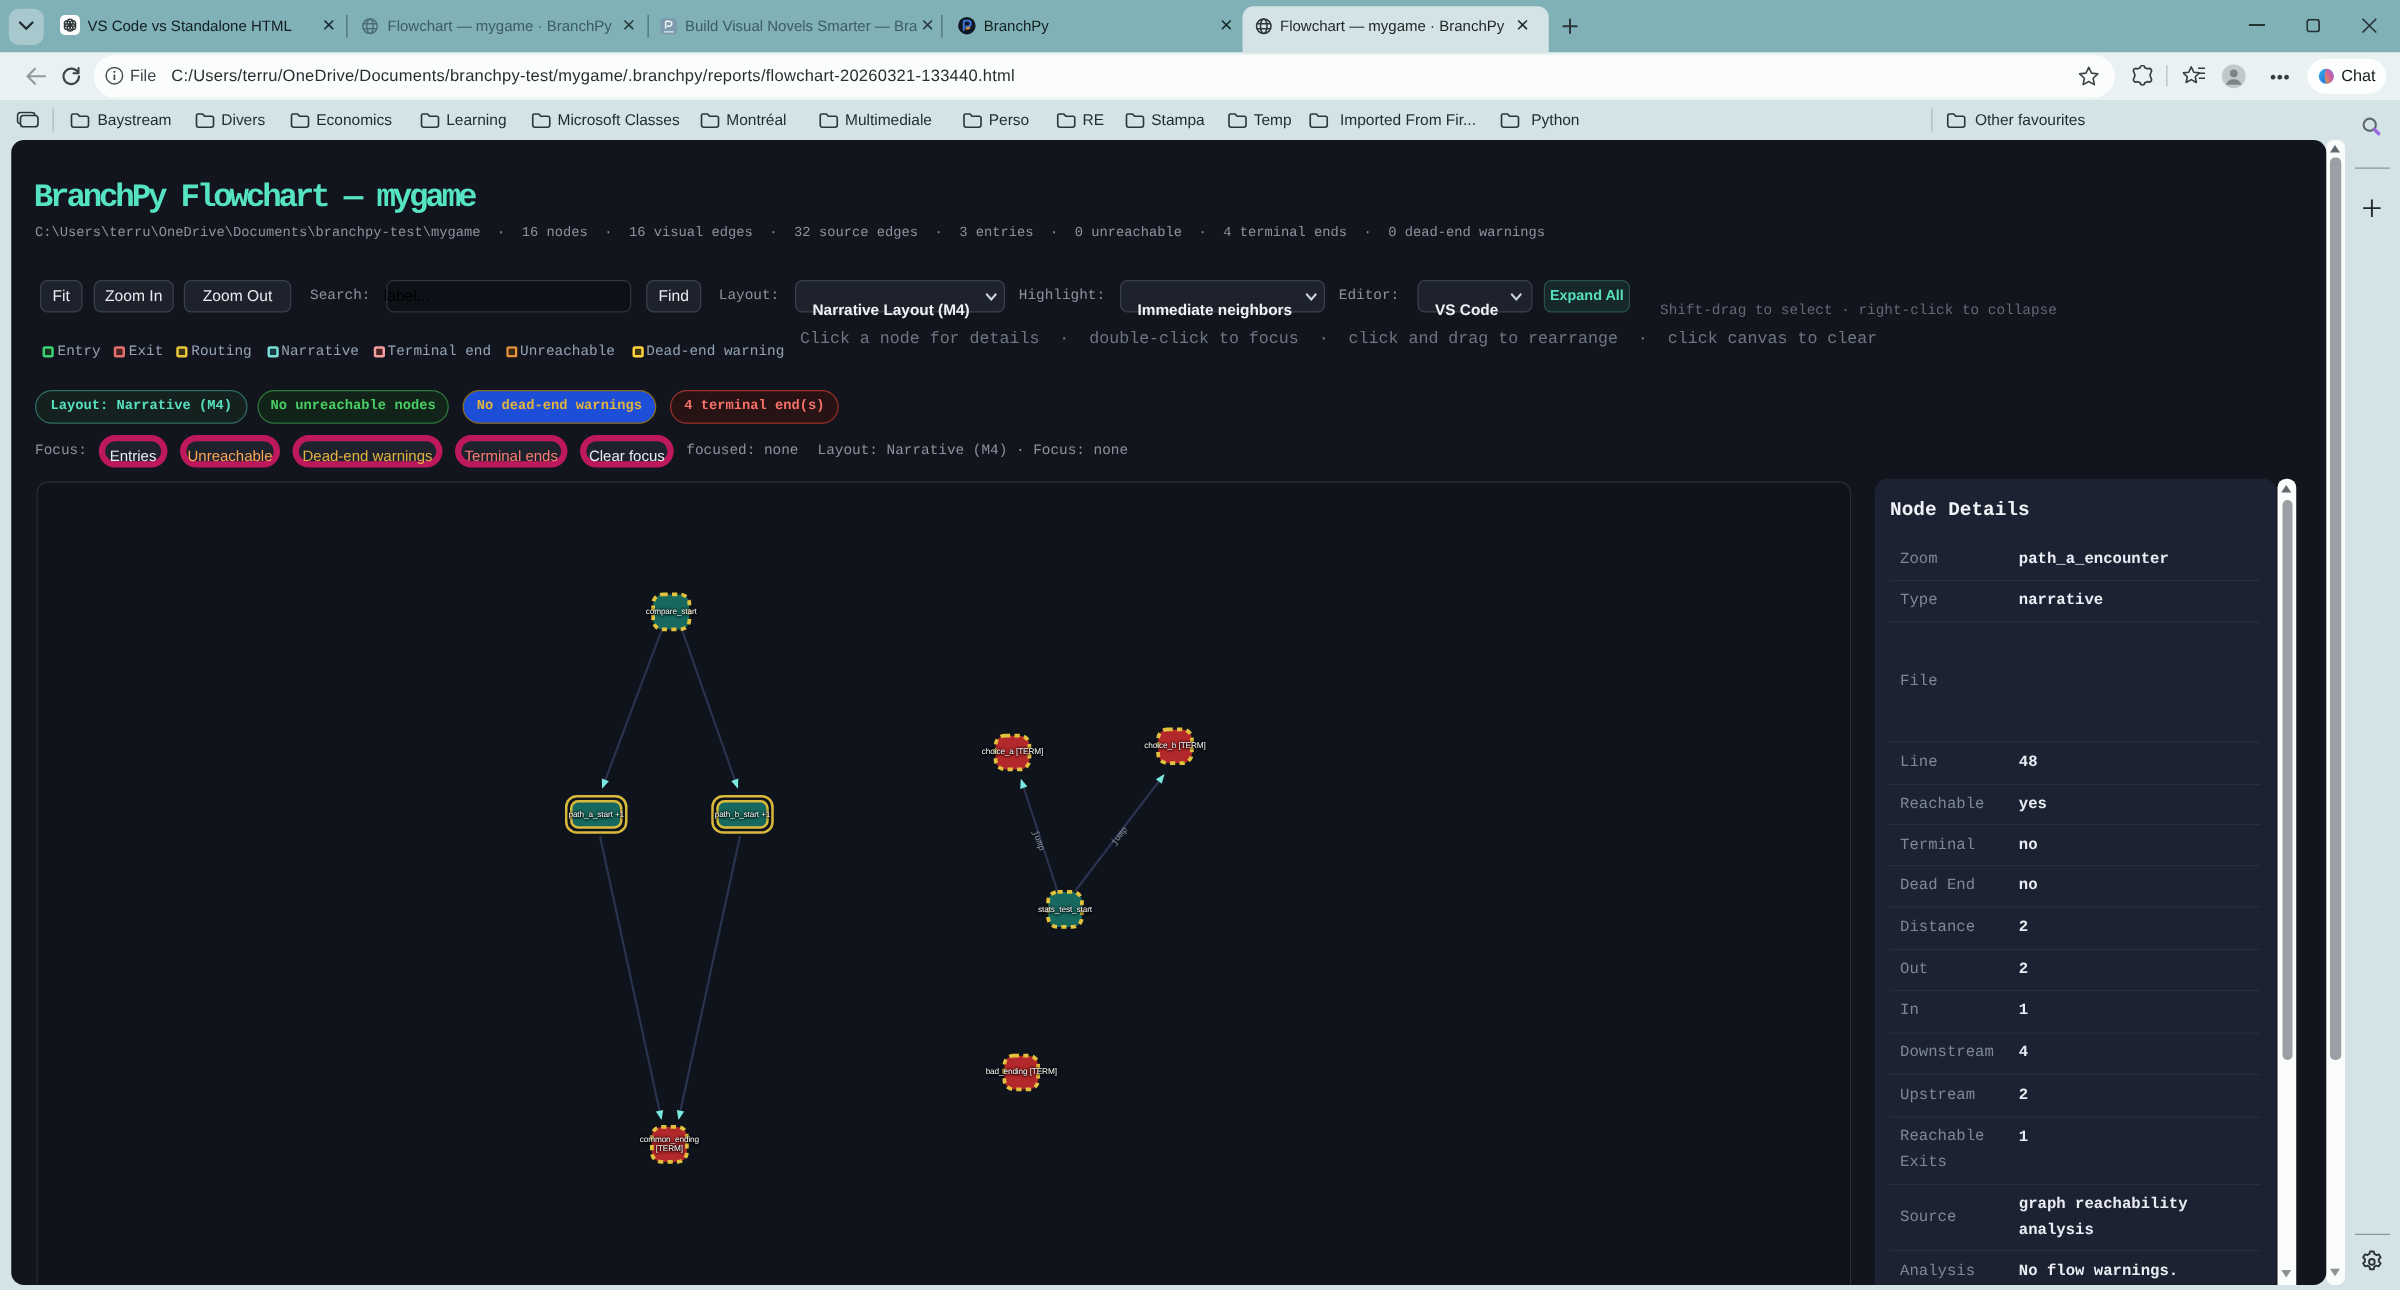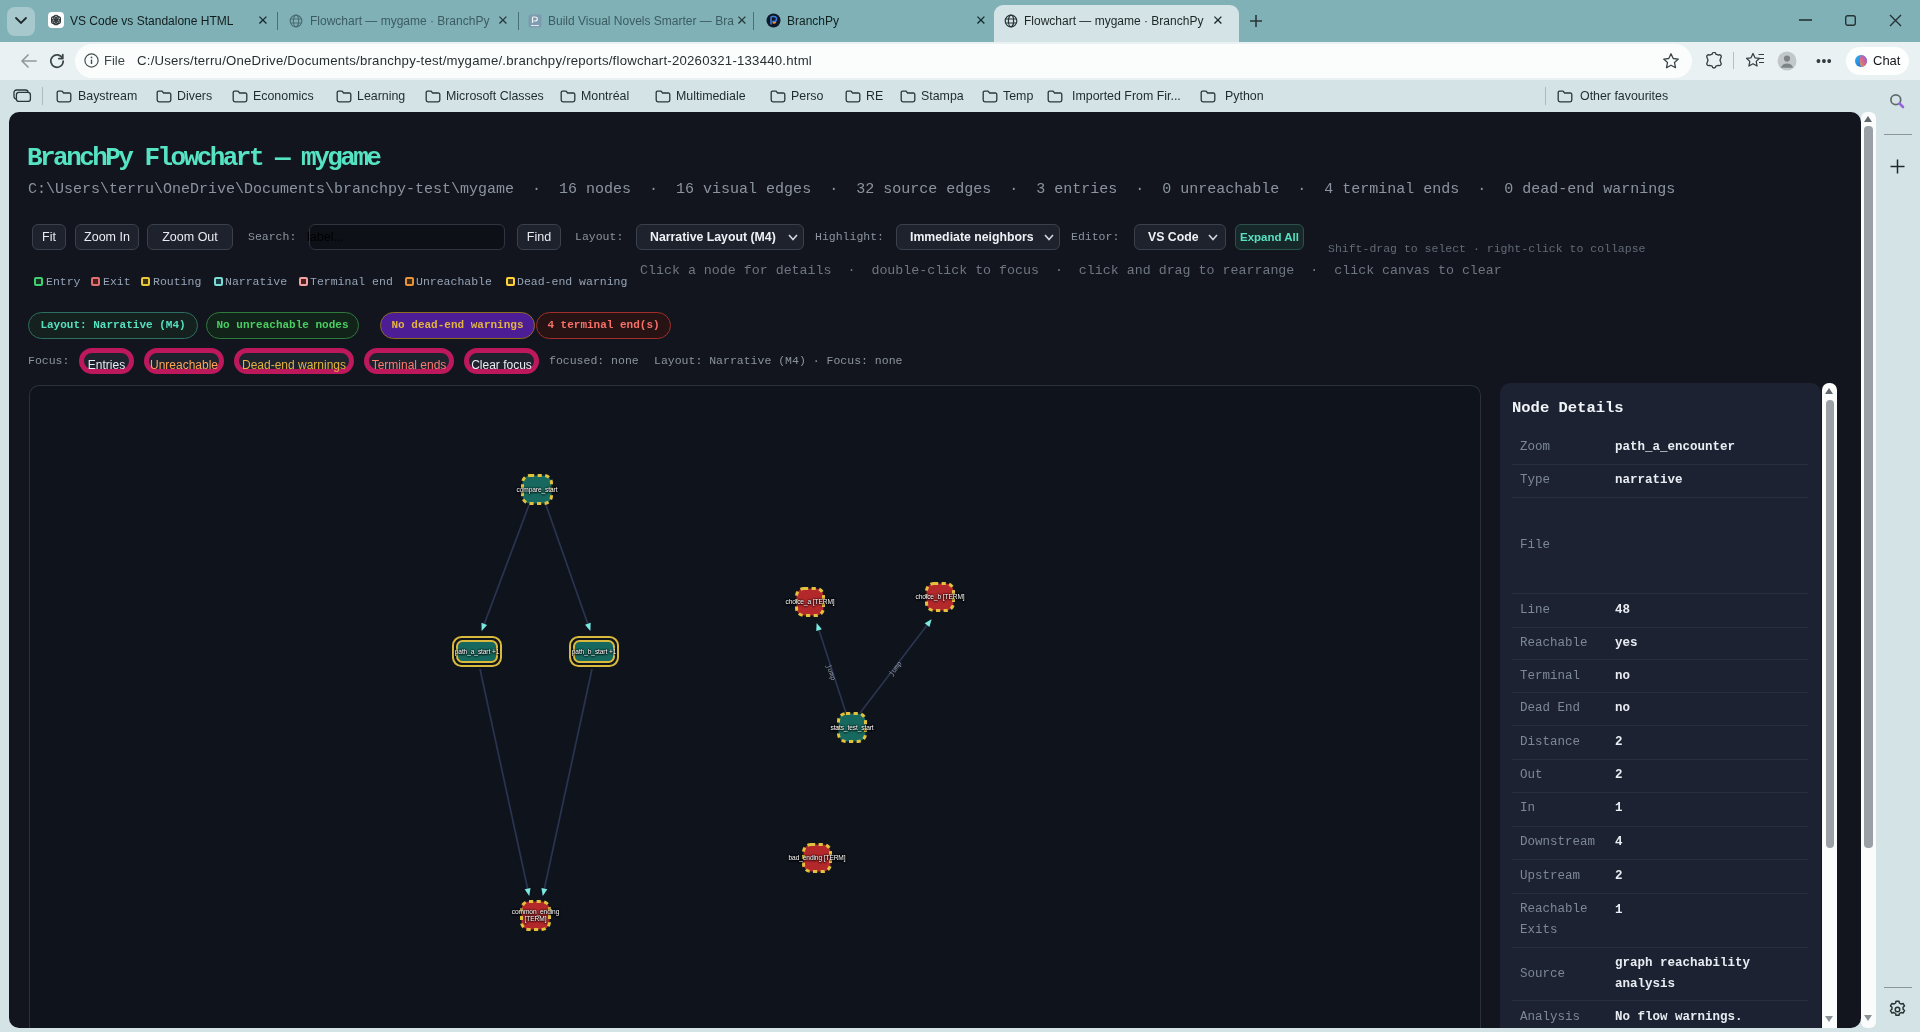--- a/index.html
+++ b/index.html
@@ -15,21 +15,21 @@
 #field{position:absolute;left:75px;top:44px;width:1617px;height:34px;background:#fbfdfd;border-radius:17px;}
 #bmrow{position:absolute;left:0;top:80px;width:1876px;height:32px;background:#d4e3e5;}
 .bm{position:absolute;top:80px;height:32px;line-height:32px;font-size:12.4px;color:#1f2c2e;white-space:nowrap;}
 #sidebar{position:absolute;left:1876px;top:80px;width:44px;height:952px;background:#d4e3e5;}
 #page{position:absolute;left:9px;top:112px;width:1852px;height:916px;background:#12151d;border-radius:10px;overflow:hidden;}
 #mainsb{position:absolute;left:1861px;top:112px;width:15px;height:916px;background:#fafbfb;border-radius:6px;}
 .btn{position:absolute;height:26px;background:#1d222c;border:1px solid #3a414d;border-radius:6px;color:#e9ecf1;font-size:12.5px;text-align:center;}
 .btn span{display:inline-block;line-height:24px;}
 .lbl{position:absolute;height:26px;line-height:26px;color:#8b949e;font-size:11.5px;}
 .sel{position:absolute;height:26px;background:#1d222c;border:1px solid #3a414d;border-radius:6px;color:#eef1f5;font-size:12.3px;font-weight:bold;}
-.sel span{display:block;line-height:24px;padding-left:13px;}
+.sel span{display:block;line-height:24px;padding-left:13px;margin-top:11px;}
 .fbtn{position:absolute;height:26px;background:#1d222c;border:5px solid #be185d;border-radius:14px;font-size:12px;text-align:center;}
 .fbtn span{display:inline-block;line-height:24px;}
 .badge{position:absolute;top:312px;height:27px;border:1px solid;border-radius:14px;font-family:"Liberation Mono",monospace;font-size:11px;font-weight:bold;text-align:center;}
 .badge span{display:inline-block;line-height:25px;}
 .lsq{position:absolute;top:277px;width:9px;height:9px;border:2px solid;border-radius:2px;}
 .ltxt{position:absolute;top:275px;height:14px;line-height:14px;color:#95a3b6;font-size:11.5px;}
 #canvas{position:absolute;left:29px;top:385px;width:1452px;height:643px;background:#0f131b;border:1px solid #2b313c;border-bottom:none;border-radius:10px 10px 0 0;}
 .node{position:absolute;}
 .nlab{position:absolute;left:50%;top:50%;transform:translate(-50%,-50%);color:#fafafa;font-size:6.6px;line-height:7.6px;letter-spacing:-0.1px;white-space:nowrap;text-align:center;text-shadow:0 0 2px #000,0 0 2px #000,0 1px 2px #000;}
 #panel{position:absolute;left:1500px;top:383px;width:321px;height:645px;background:#1c2231;border-radius:10px 10px 0 0;}
@@ -234,21 +234,21 @@
 <svg class="abs" style="left:1887px;top:999px" width="21" height="21" viewBox="0 0 24 24">
     <path d="M10.3 2.5 h3.4 l0.5 2.2 a7.5 7.5 0 0 1 1.9 1.1 l2.2 -0.7 1.7 2.9 -1.7 1.5 a7.5 7.5 0 0 1 0 2.2 l1.7 1.5 -1.7 2.9 -2.2 -0.7 a7.5 7.5 0 0 1 -1.9 1.1 l-0.5 2.2 h-3.4 l-0.5 -2.2 a7.5 7.5 0 0 1 -1.9 -1.1 l-2.2 0.7 -1.7 -2.9 1.7 -1.5 a7.5 7.5 0 0 1 0 -2.2 l-1.7 -1.5 1.7 -2.9 2.2 0.7 a7.5 7.5 0 0 1 1.9 -1.1 Z" stroke="#2a3335" stroke-width="1.7" fill="none" stroke-linejoin="round"></path>
     <circle cx="12" cy="12" r="2.6" stroke="#2a3335" stroke-width="1.7" fill="none"></circle>
   </svg>
 <div id="mainsb"></div>
 <div class="uparr" style="left:1864px;top:116px;"></div>
 <div class="sbthumb" style="left:1864px;top:126px;width:9px;height:722px;"></div>
 <div class="dnarr" style="left:1864px;top:1015px;"></div>
 <div id="page"></div>
 <div class="abs mono" style="left:27px;top:143px;font-size:26px;font-weight:bold;color:#55e3c3;letter-spacing:-2.55px;white-space:pre;">BranchPy Flowchart — mygame</div>
-<div class="abs mono" style="left:28px;top:181px;font-size:15px;color:#8b949e;white-space:pre;">C:\Users\terru\OneDrive\Documents\branchpy-test\mygame  ·  16 nodes  ·  16 visual edges  ·  32 source edges  ·  3 entries  ·  0 unreachable  ·  4 terminal ends  ·  0 dead-end warnings</div>
+<div class="abs mono" style="left:28px;top:181px;font-size:11px;color:#8b949e;white-space:pre;">C:\Users\terru\OneDrive\Documents\branchpy-test\mygame  ·  16 nodes  ·  16 visual edges  ·  32 source edges  ·  3 entries  ·  0 unreachable  ·  4 terminal ends  ·  0 dead-end warnings</div>
 <div class="btn" style="left:32px;top:224px;width:34px;font-size:12.5px;"><span>Fit</span></div>
 <div class="btn" style="left:75px;top:224px;width:64px;font-size:12.5px;"><span>Zoom In</span></div>
 <div class="btn" style="left:147px;top:224px;width:86px;font-size:12.5px;"><span>Zoom Out</span></div>
 <div class="lbl mono" style="left:248px;top:224px;">Search:</div>
 <div class="abs" style="left:309px;top:224px;width:196px;height:26px;background:#0d1117;border:1px solid #2e3440;border-radius:6px;"></div>
 <div class="abs" style="left:307px;top:224px;height:26px;line-height:26px;font-size:12.5px;color:#000000;">label...</div>
 <div class="btn" style="left:517px;top:224px;width:44px;font-size:12.5px;"><span>Find</span></div>
 <div class="lbl mono" style="left:575px;top:224px;">Layout:</div>
 <div class="sel" style="left:636px;top:224px;width:168px;">
     <span>Narrative Layout (M4)</span>
@@ -282,21 +282,21 @@
 <div class="lsq" style="left:214px;border-color:#7addd4;border-style:solid;background:#173742;"></div>
 <div class="ltxt mono" style="left:225px;">Narrative</div>
 <div class="lsq" style="left:299px;border-color:#f2a0a0;border-style:solid;background:#4a2020;"></div>
 <div class="ltxt mono" style="left:310px;">Terminal end</div>
 <div class="lsq" style="left:405px;border-color:#e8923a;border-style:dashed;background:#3a2a14;"></div>
 <div class="ltxt mono" style="left:416px;">Unreachable</div>
 <div class="lsq" style="left:506px;border-color:#ffd23e;border-style:solid;background:#403711;"></div>
 <div class="ltxt mono" style="left:517px;">Dead-end warning</div>
 <div class="badge" style="left:28px;width:170px;color:#57e0c0;border-color:#2f6e62;background:#14211f;"><span>Layout: Narrative (M4)</span></div>
 <div class="badge" style="left:206px;width:153px;color:#4ace63;border-color:#2f7a3d;background:#12241a;"><span>No unreachable nodes</span></div>
-<div class="badge" style="left:380px;width:155px;color:#e3b341;border-color:#8a6d1e;background:#4c1d95;"><span>No dead-end warnings</span></div>
+<div class="badge" style="left:370px;width:155px;color:#e3b341;border-color:#8a6d1e;background:#1d4ed8;"><span>No dead-end warnings</span></div>
 <div class="badge" style="left:536px;width:135px;color:#f87168;border-color:#9e2f2a;background:#271314;"><span>4 terminal end(s)</span></div>
 <div class="lbl mono" style="left:28px;top:348px;">Focus:</div>
 <div class="fbtn" style="left:79px;top:348px;width:55px;color:#e9ecf1;"><span>Entries</span></div>
 <div class="fbtn" style="left:144px;top:348px;width:80px;color:#ffa657;"><span>Unreachable</span></div>
 <div class="fbtn" style="left:234px;top:348px;width:120px;color:#e3b341;"><span>Dead-end warnings</span></div>
 <div class="fbtn" style="left:364px;top:348px;width:90px;color:#ff7b72;"><span>Terminal ends</span></div>
 <div class="fbtn" style="left:464px;top:348px;width:75px;color:#e9ecf1;"><span>Clear focus</span></div>
 <div class="lbl mono" style="left:549px;top:348px;">focused: none</div>
 <div class="lbl mono" style="left:654px;top:348px;">Layout: Narrative (M4) · Focus: none</div>
 <div id="canvas"></div>

